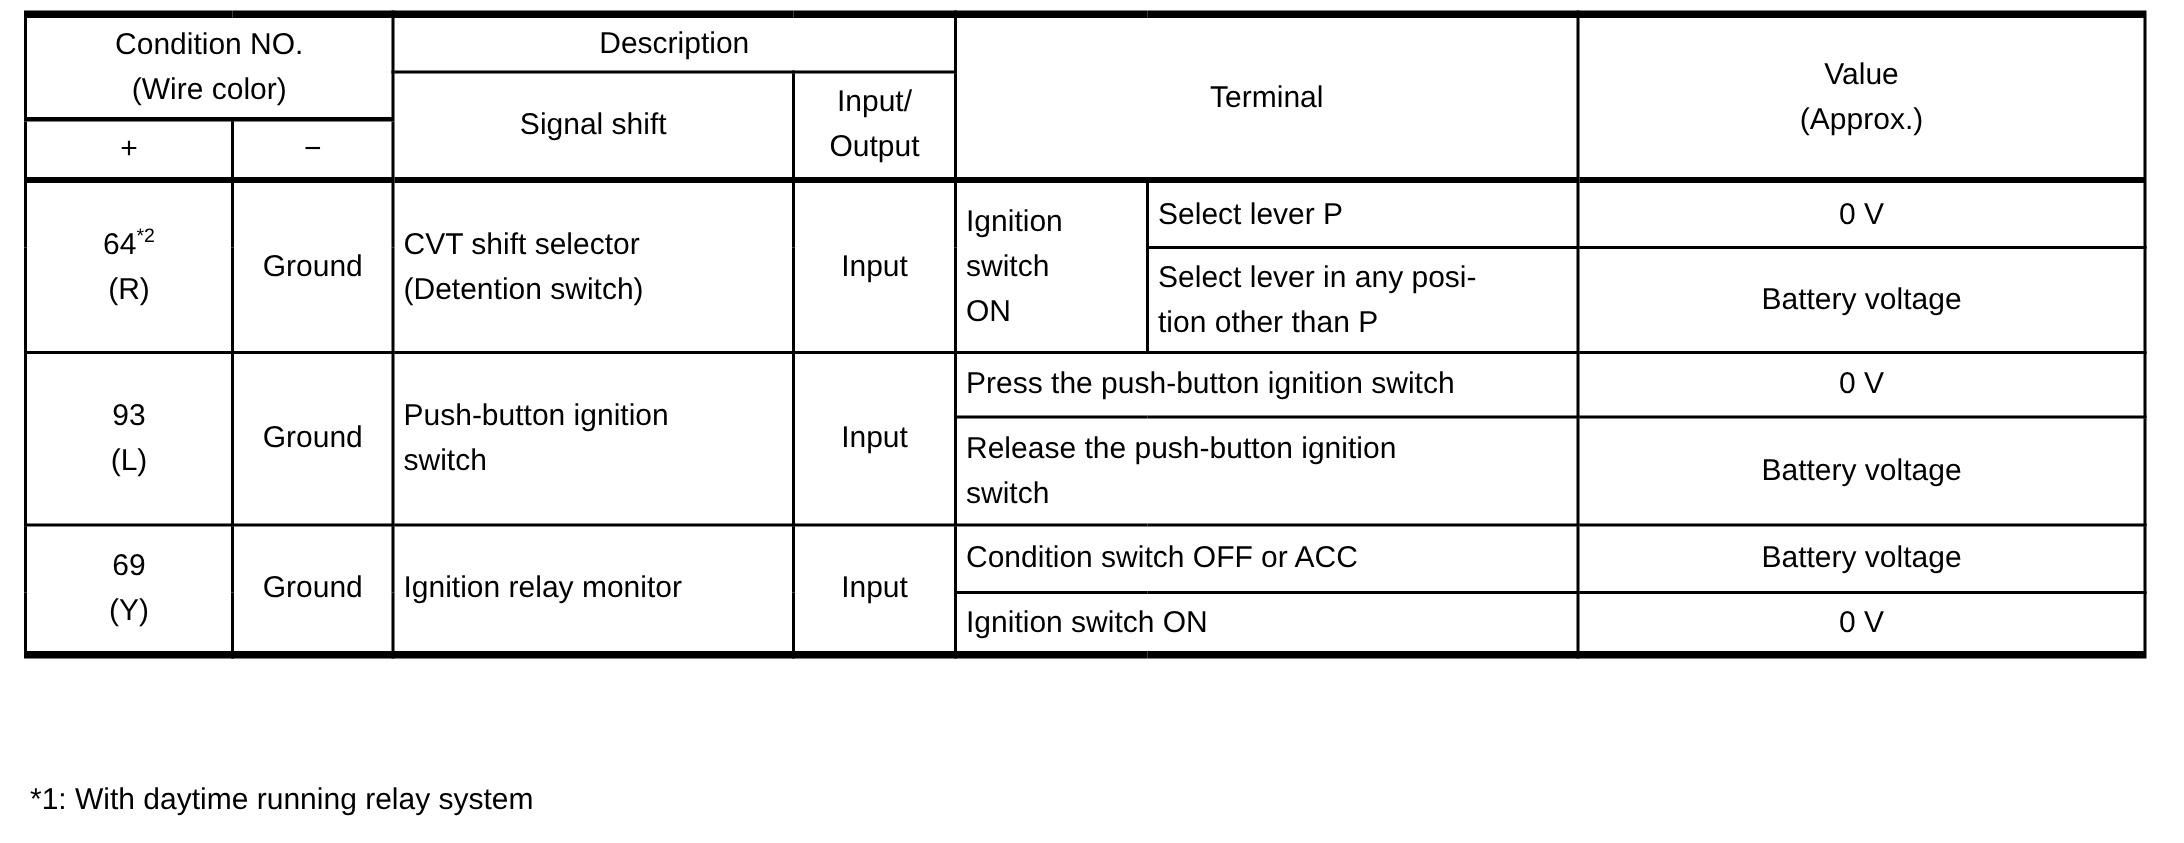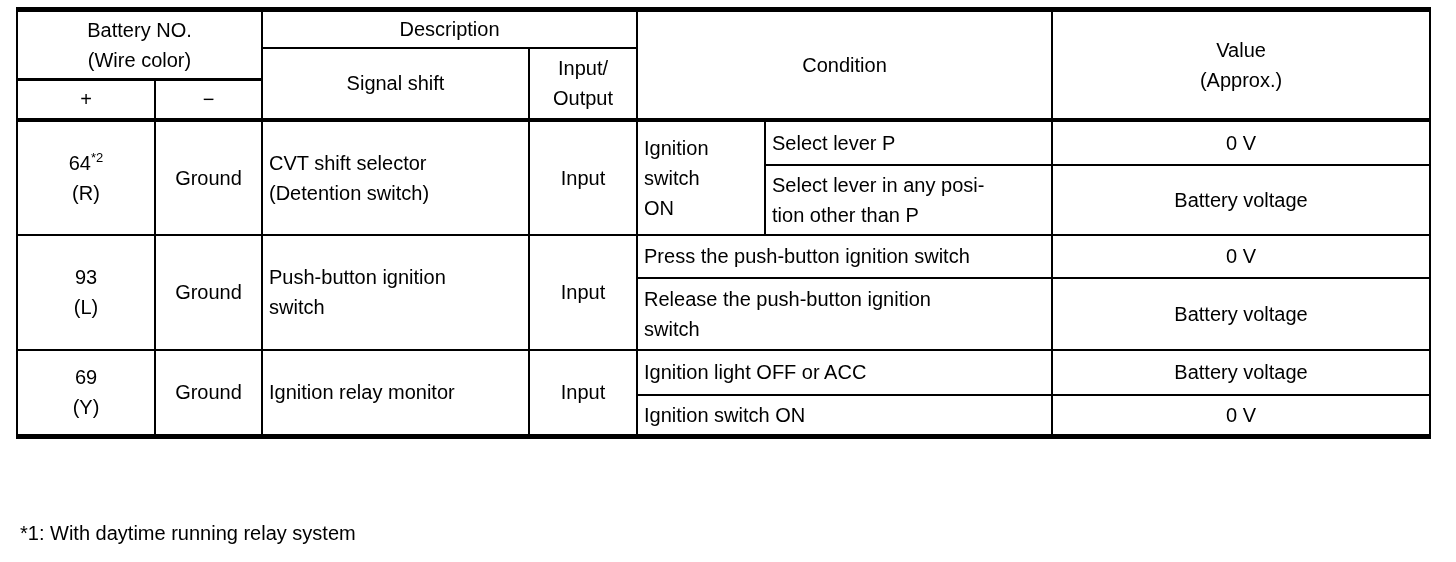--- a/index.html
+++ b/index.html
@@ -70,24 +70,24 @@
         <col style="width:107px">
         <col style="width:267px">
       <col style="width:108px">
         <col style="width:128px">
         <col style="width:287px">
       <col style="width:378px">
     </colgroup>
 
     <tbody>
         <tr class="hr1">
-      <th colspan="2" rowspan="2" class="c ml thick-b">Battery NO.
+      <th colspan="2" rowspan="2" class="c ml thick-b">Condition NO.
 (Wire color)</th>
       <th colspan="2" class="c">Description</th>
-      <th colspan="2" rowspan="3" class="c">Condition</th>
+      <th colspan="2" rowspan="3" class="c">Terminal</th>
       <th rowspan="3" class="c ml">Value
 (Approx.)</th>
     </tr>
     <tr class="hr2">
       <th rowspan="2" class="c">Signal shift</th>
       <th rowspan="2" class="c ml">Input/
 Output</th>
     </tr>
     <tr class="hr3">
       <th class="c">+</th>
@@ -134,21 +134,21 @@
     </tr>
 
     <tr class="d5">
       <td rowspan="2" class="c">
         <div><span>69</span><sup class="fn"></sup></div>
         <div>(Y)</div>
       </td>
       <td rowspan="2" class="c">Ground</td>
       <td rowspan="2" class="l">Ignition relay monitor</td>
       <td rowspan="2" class="c">Input</td>
-      <td colspan="2" class="l">Ignition light OFF or ACC</td>
+      <td colspan="2" class="l">Condition switch OFF or ACC</td>
       <td class="c">Battery voltage</td>
     </tr>
     <tr class="d6">
       <td colspan="2" class="l">Ignition switch ON</td>
       <td class="c">0 V</td>
     </tr>
   </tbody>
     </table>
 
   <div class="footnotes">

